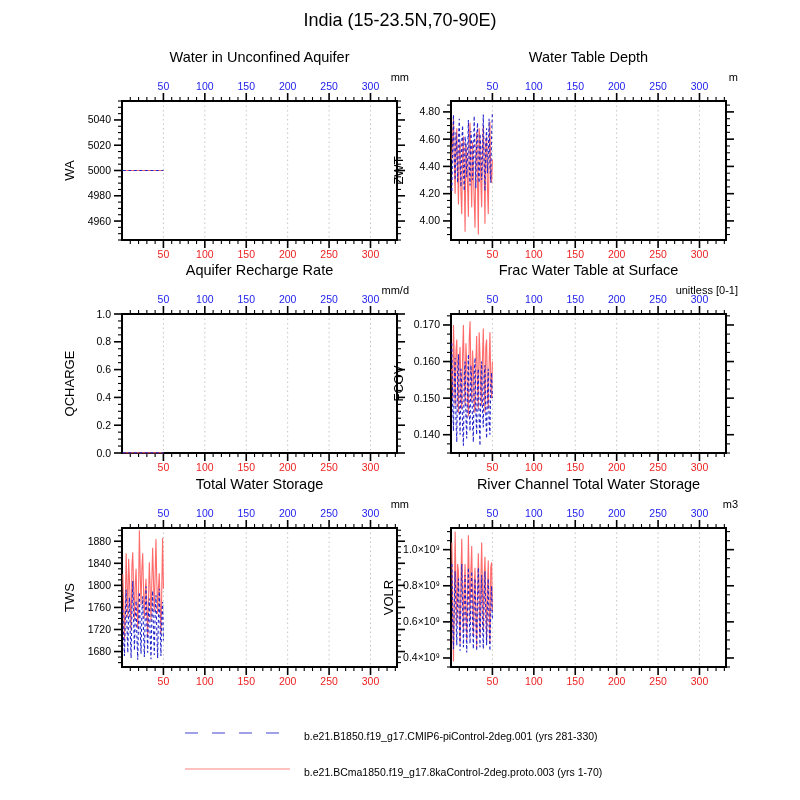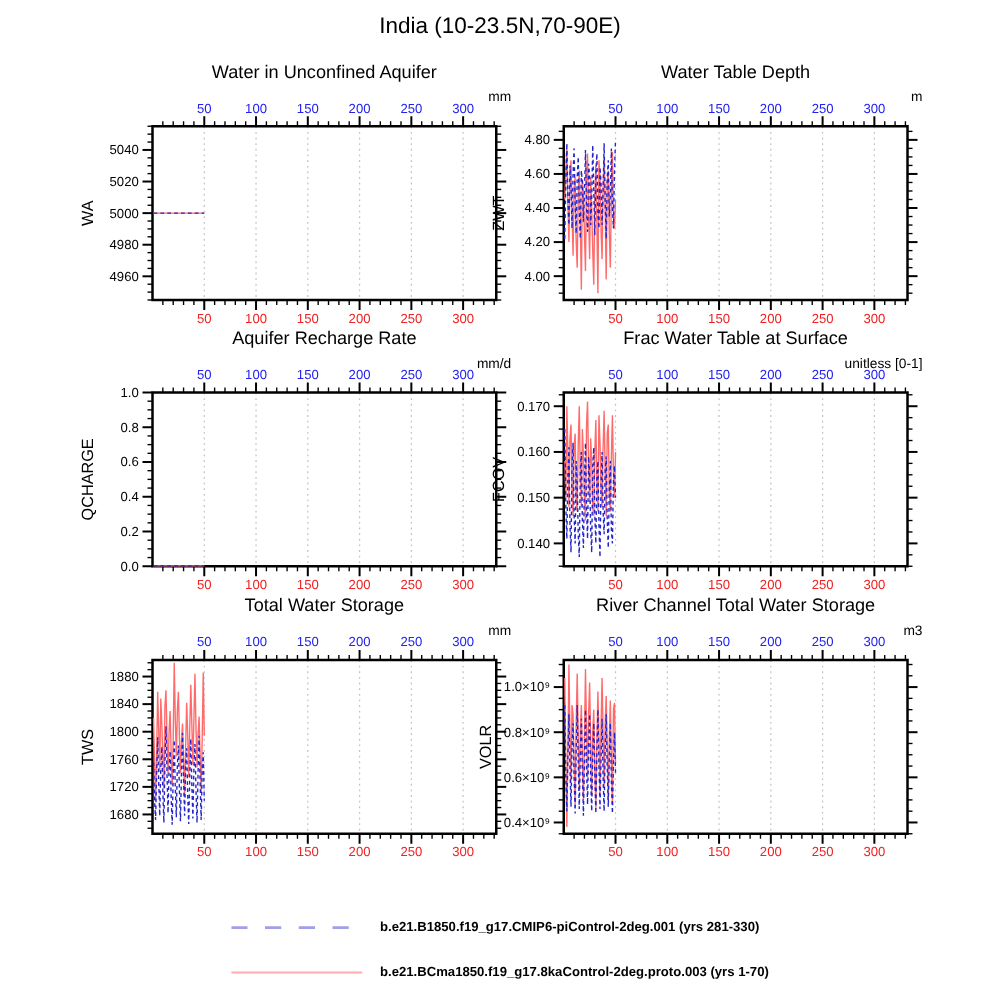--- a/index.html
+++ b/index.html
@@ -2,29 +2,29 @@
 <html><head>
 <meta charset="utf-8">
 <style>
   html,body{margin:0;padding:0;background:#ffffff;}
   body{width:800px;height:800px;position:relative;font-family:"Liberation Sans","DejaVu Sans",sans-serif;}
   .figure{position:absolute;inset:0;background:#fff;}
   .main-title{position:absolute;top:10px;left:0;width:800px;text-align:center;
               font-size:18px;color:#000;}
   #plots{position:absolute;top:0;left:0;}
   .legend{position:absolute;left:185px;top:730px;}
-  .legend-row{display:flex;align-items:center;height:24px;margin-bottom:12px;font-weight:bold;}
+  .legend-row{display:flex;align-items:flex-start;height:24px;margin-bottom:12px;}
   .legend-swatch{width:105px;height:6px;flex:0 0 105px;}
   .legend-label{margin-left:14px;font-size:10.5px;color:#000;white-space:nowrap;}
 </style>
 </head>
 <body>
 
 <div class="figure">
-  <div class="main-title">India (10-23.5N,70-90E)</div>
+  <div class="main-title">India (15-23.5N,70-90E)</div>
 
   <svg id="plots" width="800" height="800" viewBox="0 0 800 800">
       <g>
         <line x1="163.41566265060243" y1="101" x2="163.41566265060243" y2="240" stroke="#c4c4c4" stroke-width="1" stroke-dasharray="1.5,3"></line>
         <line x1="204.83132530120483" y1="101" x2="204.83132530120483" y2="240" stroke="#c4c4c4" stroke-width="1" stroke-dasharray="1.5,3"></line>
         <line x1="246.24698795180723" y1="101" x2="246.24698795180723" y2="240" stroke="#c4c4c4" stroke-width="1" stroke-dasharray="1.5,3"></line>
         <line x1="287.66265060240966" y1="101" x2="287.66265060240966" y2="240" stroke="#c4c4c4" stroke-width="1" stroke-dasharray="1.5,3"></line>
         <line x1="329.0783132530121" y1="101" x2="329.0783132530121" y2="240" stroke="#c4c4c4" stroke-width="1" stroke-dasharray="1.5,3"></line>
         <line x1="370.49397590361446" y1="101" x2="370.49397590361446" y2="240" stroke="#c4c4c4" stroke-width="1" stroke-dasharray="1.5,3"></line>
         <line x1="130.28313253012047" y1="101" x2="130.28313253012047" y2="97" stroke="#000" stroke-width="1.1"></line>

